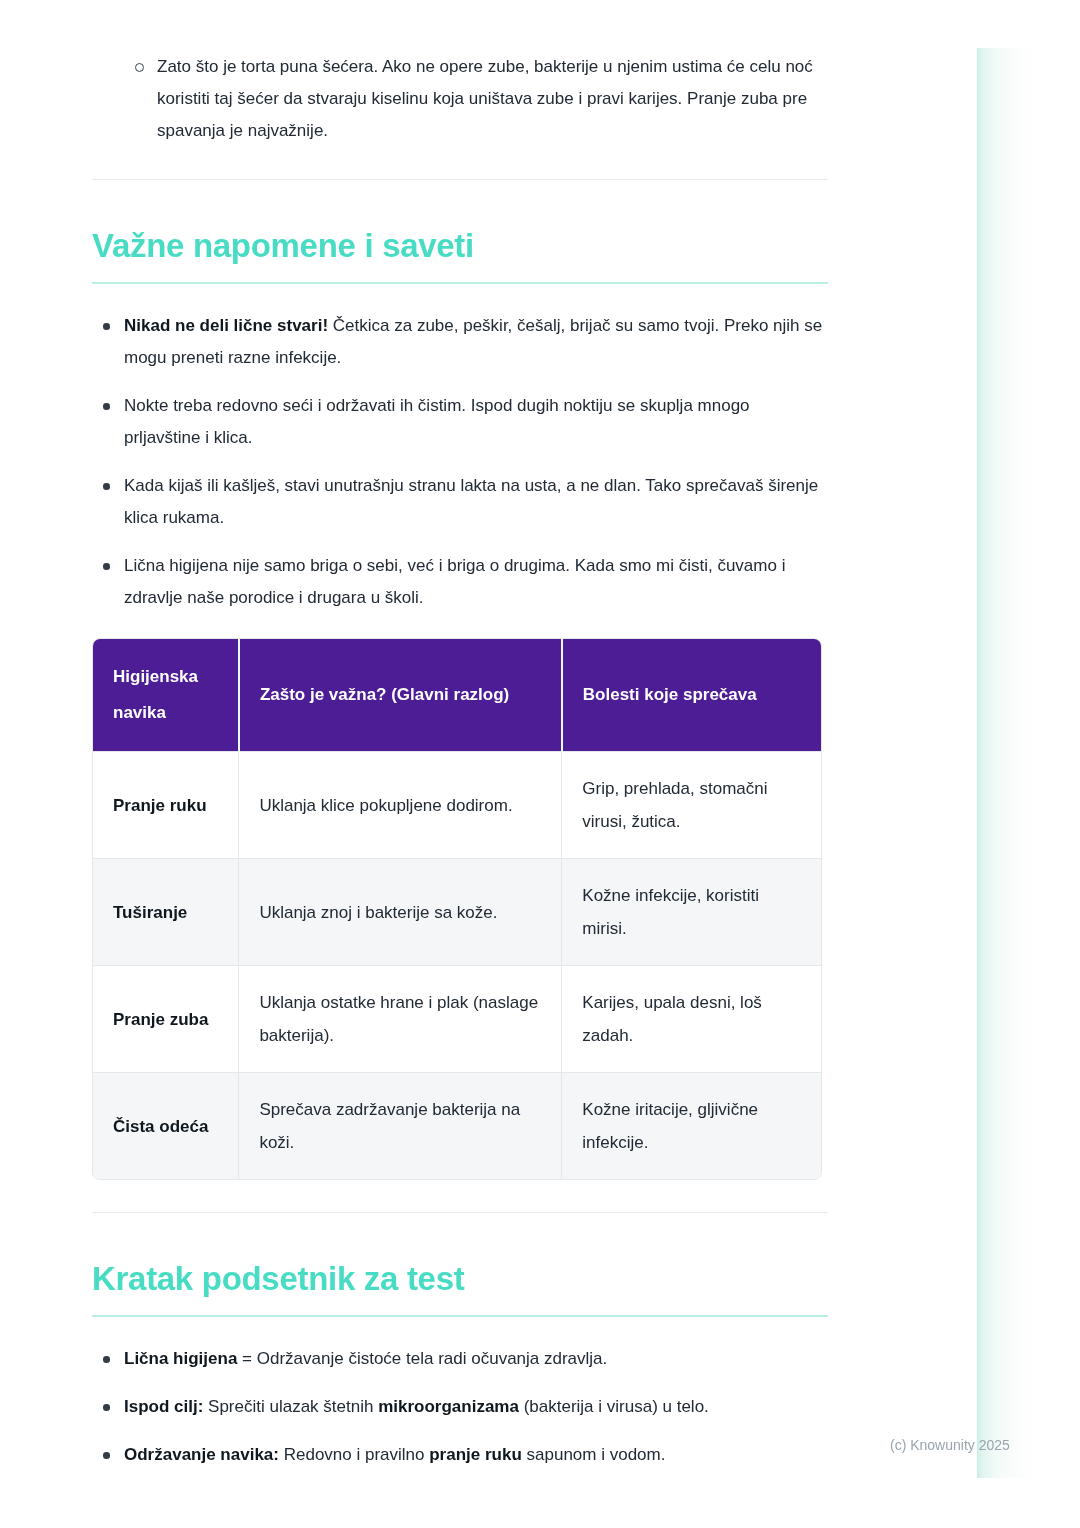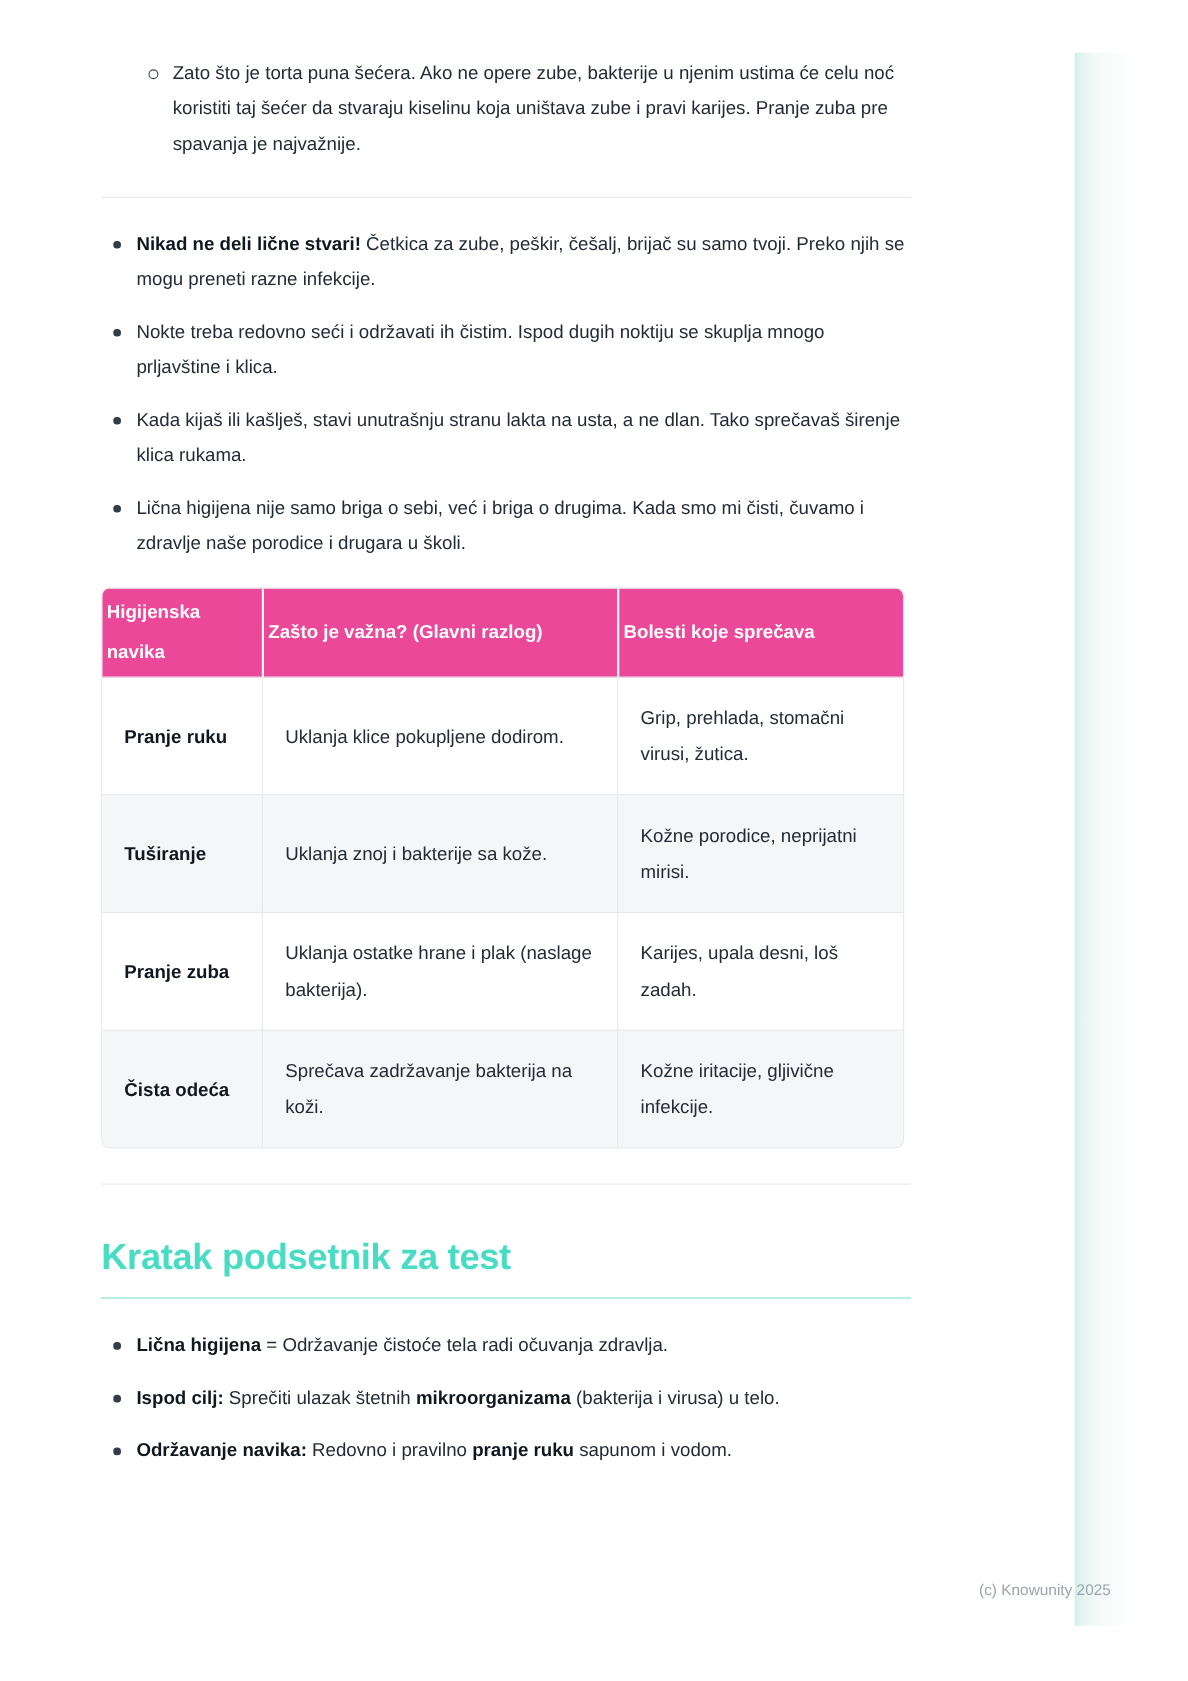--- a/index.html
+++ b/index.html
@@ -101,26 +101,26 @@
     border-radius: 8px;
     overflow: hidden;
     width: 730px;
   }
   table.hygiene {
     width: 100%;
     border-collapse: collapse;
     font-size: 17px;
   }
   table.hygiene th {
-    background: #ec4899;
+    background: #4c1d95;
     color: #ffffff;
     font-weight: 700;
     text-align: left;
     vertical-align: middle;
-    padding: 4px;
+    padding: 20px;
     line-height: 36px;
     border-left: 2px solid #e9fbf8;
   }
   table.hygiene th:first-child { border-left: none; }
   table.hygiene td {
     padding: 20px;
     line-height: 33px;
     vertical-align: middle;
     border-left: 1px solid #e5e8eb;
     border-top: 1px solid #e5e8eb;
@@ -141,20 +141,21 @@
 <main class="content">
 
   <ul class="sublist">
     <li>
       <span>Zato što je torta puna šećera. Ako ne opere zube, bakterije u njenim ustima će celu noć koristiti taj šećer da stvaraju kiselinu koja uništava zube i pravi karijes. Pranje zuba pre spavanja je najvažnije.</span>
     </li>
   </ul>
 
   <hr class="divider">
 
+  <h2 class="heading">Važne napomene i saveti</h2>
 
   <ul class="bullets" id="notes-bullets">
       <li><span class="b">Nikad ne deli lične stvari!</span><span> Četkica za zube, peškir, češalj, brijač su samo tvoji. Preko njih se mogu preneti razne infekcije.</span></li>
       <li><span>Nokte treba redovno seći i održavati ih čistim. Ispod dugih noktiju se skuplja mnogo prljavštine i klica.</span></li>
       <li><span>Kada kijaš ili kašlješ, stavi unutrašnju stranu lakta na usta, a ne dlan. Tako sprečavaš širenje klica rukama.</span></li>
       <li><span>Lična higijena nije samo briga o sebi, već i briga o drugima. Kada smo mi čisti, čuvamo i zdravlje naše porodice i drugara u školi.</span></li>
     </ul>
 
   <div class="table-wrap">
     <table class="hygiene">
@@ -172,21 +173,21 @@
       </thead>
       <tbody id="table-body">
           <tr>
             <td>Pranje ruku</td>
             <td>Uklanja klice pokupljene dodirom.</td>
             <td>Grip, prehlada, stomačni virusi, žutica.</td>
           </tr>
           <tr class="alt">
             <td>Tuširanje</td>
             <td>Uklanja znoj i bakterije sa kože.</td>
-            <td>Kožne porodice, neprijatni mirisi.</td>
+            <td>Kožne infekcije, koristiti mirisi.</td>
           </tr>
           <tr>
             <td>Pranje zuba</td>
             <td>Uklanja ostatke hrane i plak (naslage bakterija).</td>
             <td>Karijes, upala desni, loš zadah.</td>
           </tr>
           <tr class="alt">
             <td>Čista odeća</td>
             <td>Sprečava zadržavanje bakterija na koži.</td>
             <td>Kožne iritacije, gljivične infekcije.</td>

